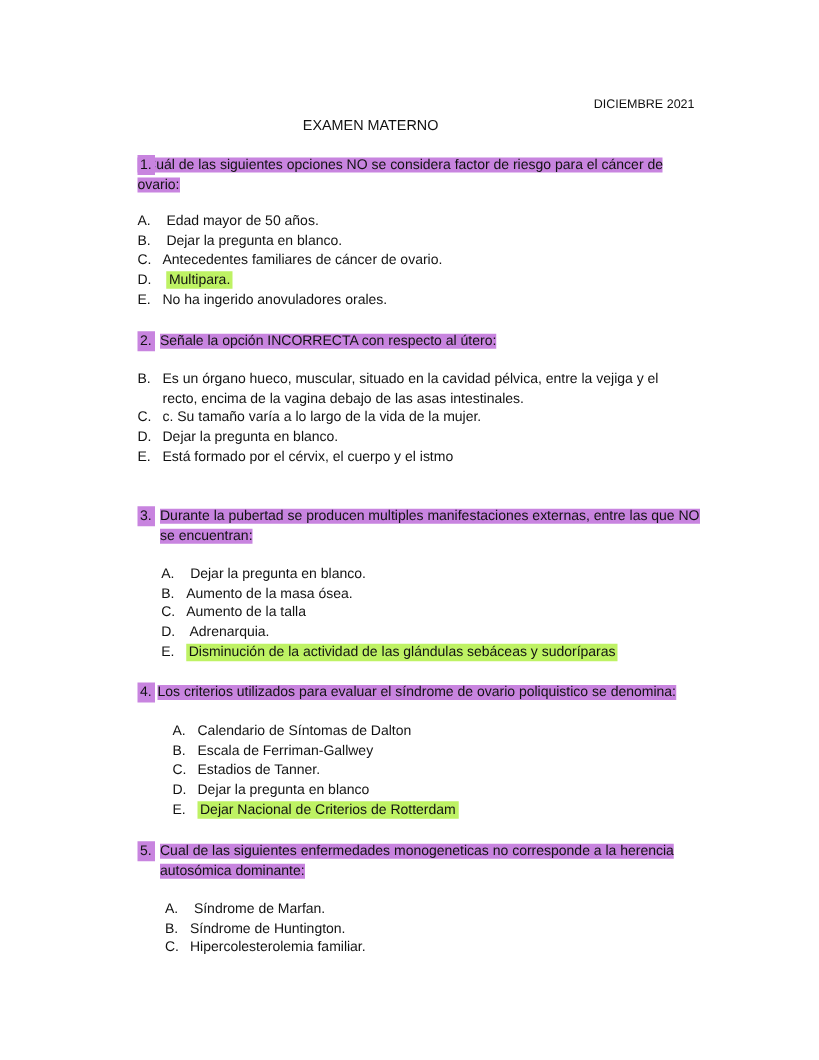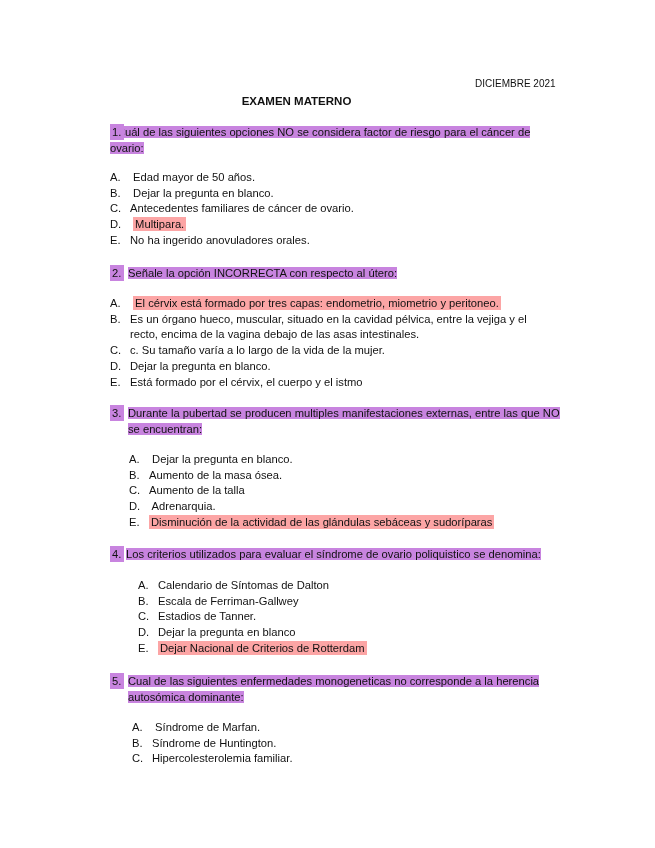--- a/index.html
+++ b/index.html
@@ -1,25 +1,25 @@
 <!DOCTYPE html>
 <html><head>
 <meta charset="utf-8">
 <style>
   html, body { margin:0; padding:0; background:#ffffff; }
   body { width:655px; height:848px; position:relative; overflow:hidden;
          font-family:"Liberation Sans", sans-serif; color:#111; font-size:11.2px; }
   .date { position:absolute; left:475px; top:78px; font-size:10px; }
-  .title { position:absolute; left:0; width:593px; text-align:center; top:95px; font-size:11.5px;font-weight:bold; }
+  .title { position:absolute; left:0; width:593px; text-align:center; top:95px; font-size:11.5px; }
   .q { position:absolute; left:110px; width:455px; line-height:16px; }
   .qnum { position:absolute; left:0; top:0; background:#c884df; padding:0 3px 0 2px; }
   .opts { position:absolute; left:110px; line-height:15.7px; }
   .opt { white-space:nowrap; }
   .opt .lt { display:inline-block; width:20px; }
-  .opt .ans { background:#fca5a5; padding:1px 2px; }
+  .opt .ans { background:#bef264; padding:1px 2px; }
   .wrap { white-space:normal; width:440px; }
   .wrap .body { display:inline-block; width:415px; vertical-align:top; }
 </style>
 </head>
 <body>
 
 <div class="date">DICIEMBRE 2021</div>
 <div class="title">EXAMEN MATERNO</div>
 
 <div class="q" style="top:124px;">
@@ -32,21 +32,20 @@
   <div class="opt"><span class="lt">C.</span><span>Antecedentes familiares de cáncer de ovario.</span></div>
   <div class="opt"><span class="lt">D.</span> <span class="ans">Multipara.</span></div>
   <div class="opt"><span class="lt">E.</span><span>No ha ingerido anovuladores orales.</span></div>
 </div>
 
 <div class="q" style="top:265px;">
   <span class="qnum">2.</span>
   <div style="margin-left:18px;"><span style="background:#c884df;">Señale la opción INCORRECTA con respecto al útero:</span></div>
 </div>
 <div class="opts" style="top:296px;">
-  <div class="opt"><span class="lt">A.</span> <span class="ans">El cérvix está formado por tres capas: endometrio, miometrio y peritoneo.</span></div>
   <div class="opt wrap"><span class="lt" style="vertical-align:top;">B.</span><span class="body">Es un órgano hueco, muscular, situado en la cavidad pélvica, entre la vejiga y el recto, encima de la vagina debajo de las asas intestinales.</span></div>
   <div class="opt"><span class="lt">C.</span><span>c. Su tamaño varía a lo largo de la vida de la mujer.</span></div>
   <div class="opt"><span class="lt">D.</span><span>Dejar la pregunta en blanco.</span></div>
   <div class="opt"><span class="lt">E.</span><span>Está formado por el cérvix, el cuerpo y el istmo</span></div>
 </div>
 
 <div class="q" style="top:405px;">
   <span class="qnum">3.</span>
   <div style="margin-left:18px;"><span style="background:#c884df;">Durante la pubertad se producen multiples manifestaciones externas, entre las que NO se encuentran:</span></div>
 </div>

